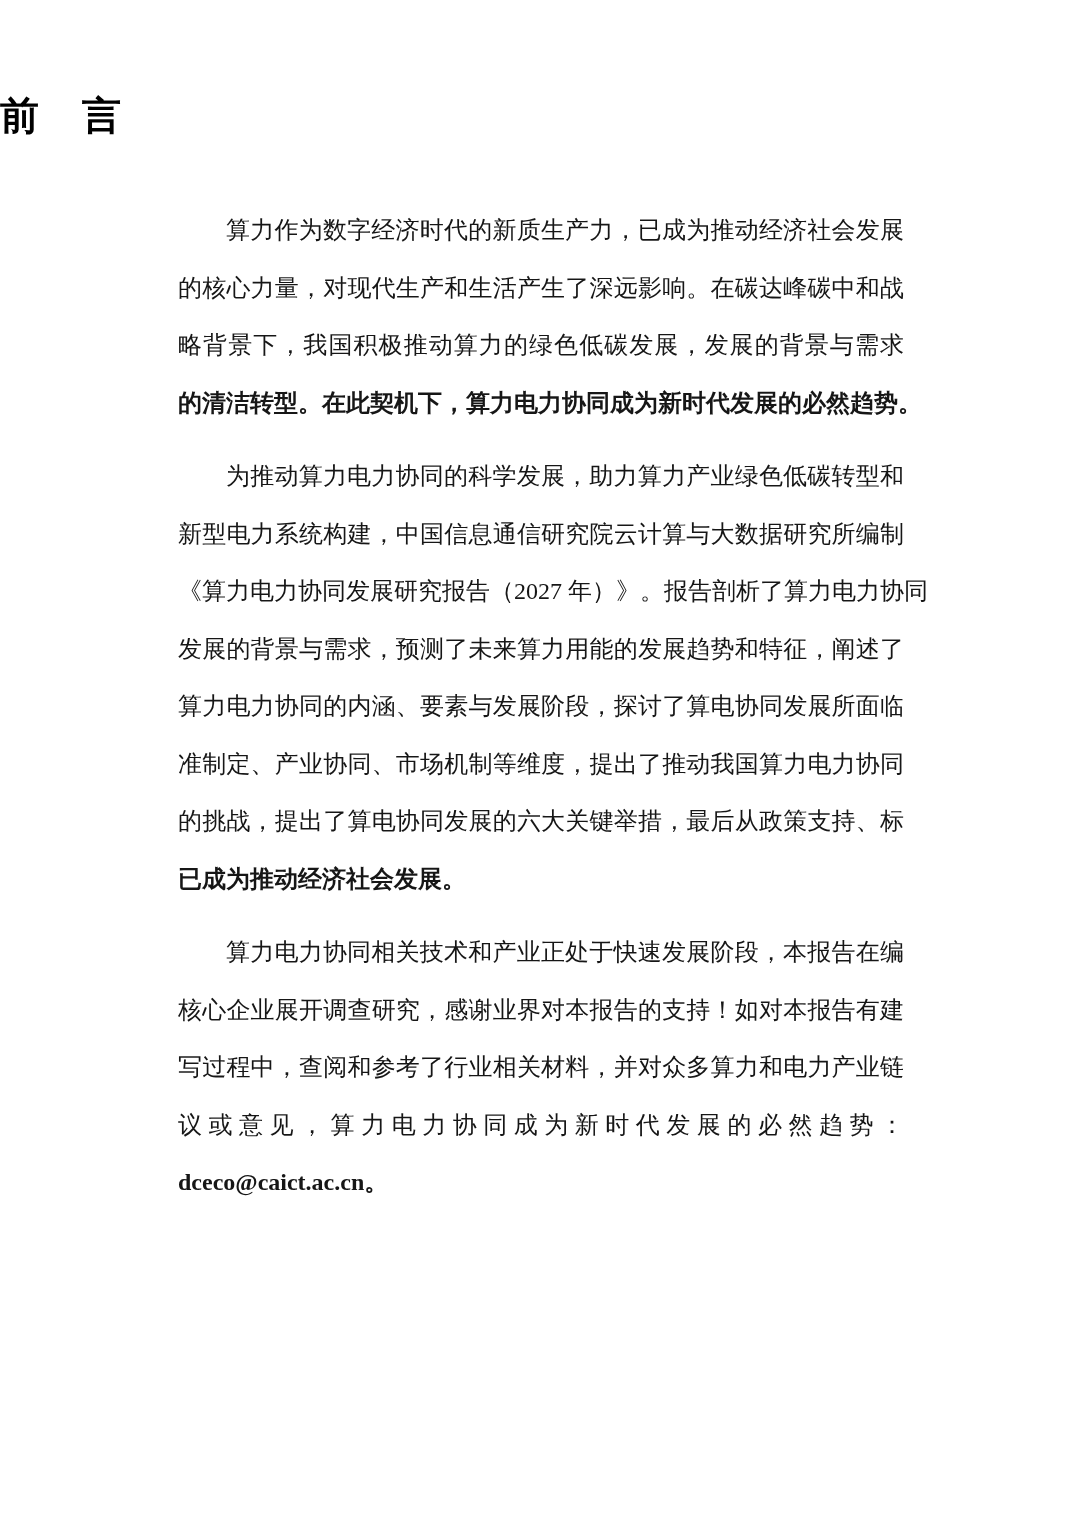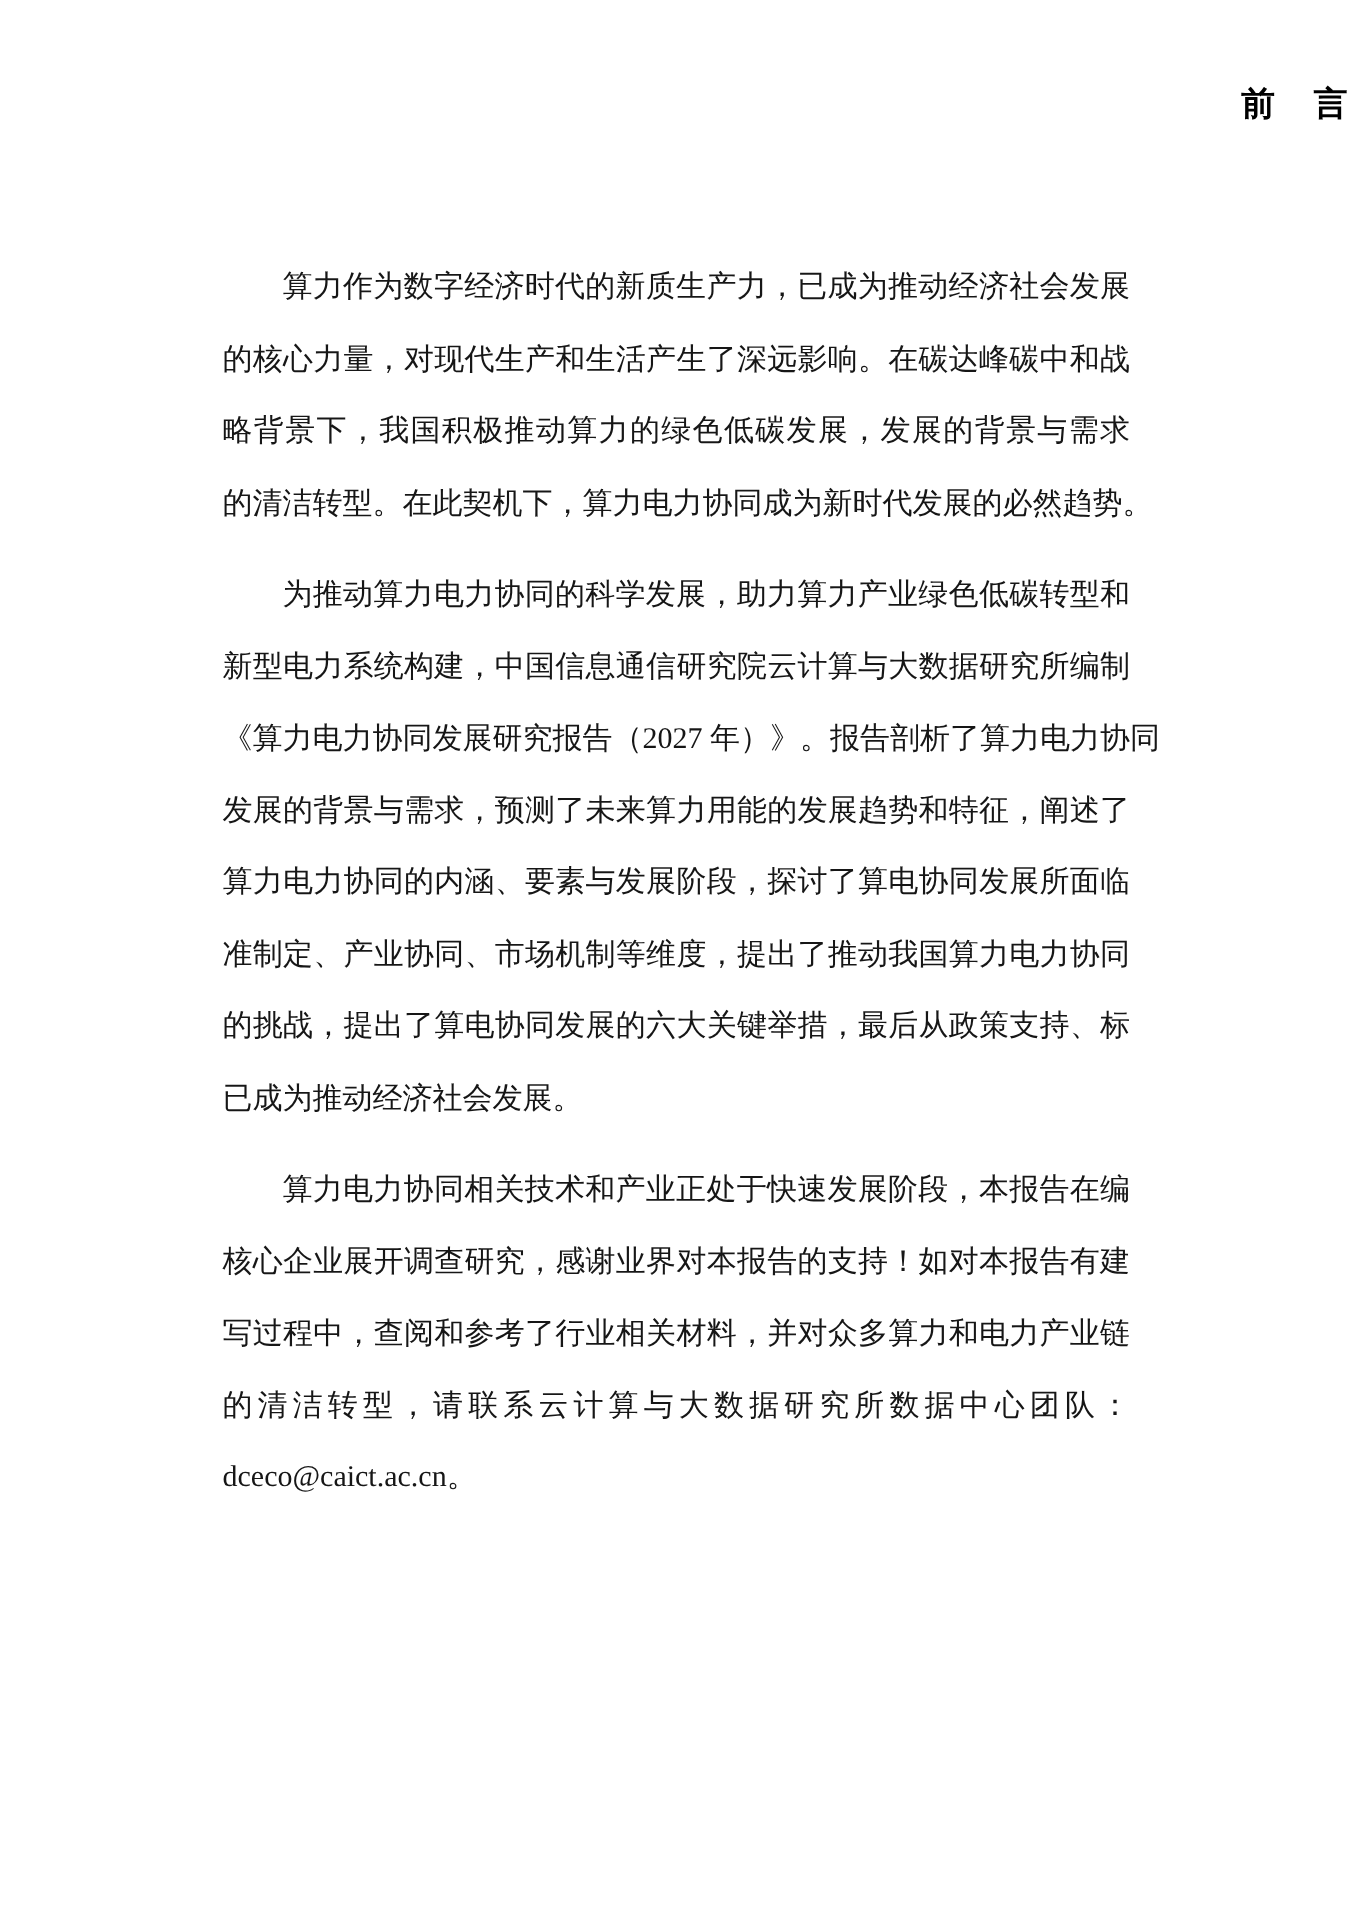--- a/index.html
+++ b/index.html
@@ -12,46 +12,46 @@
     color: #111111;
     overflow: hidden;
   }
   .page {
     position: absolute;
     left: 0; top: 0;
     width: 1080px; height: 1527px;
     background: #ffffff;
   }
   .title {
-    margin-top: 63px;
-    text-align: right;
+    margin-top: 96px;
+    text-align: left;
     font-family: "Liberation Sans", "DejaVu Sans", sans-serif;
     font-weight: 700;
-    font-size: 27px;
+    font-size: 39px;
     line-height: 40px;
     color: #000000;
     letter-spacing: 2px;
   }
   .body-text {
     position: absolute;
     left: 162px;
     top: 186px;
     width: 758px;
   }
   .line {
     font-size: 24px;
     line-height: 57.5px;
     height: 57.5px;
     white-space: nowrap;
     text-align: justify;
     text-align-last: justify;
     color: #161616;
   }
   .line.indent { text-indent: 48px; }
-  .line.last { text-align-last: left; }
+  .line.last { text-align-last: left; font-weight: bold; }
   .para { margin: 16px; }
 </style>
 </head>
 <body>
 
 <div class="page">
   <h1 class="title">前　言</h1>
 
   <div class="body-text">
 
@@ -70,18 +70,18 @@
       <div class="line">算力电力协同的内涵、要素与发展阶段，探讨了算电协同发展所面临</div>
       <div class="line">准制定、产业协同、市场机制等维度，提出了推动我国算力电力协同</div>
       <div class="line">的挑战，提出了算电协同发展的六大关键举措，最后从政策支持、标</div>
       <div class="line last">已成为推动经济社会发展。</div>
     </div>
 
     <div class="para">
       <div class="line indent">算力电力协同相关技术和产业正处于快速发展阶段，本报告在编</div>
       <div class="line">核心企业展开调查研究，感谢业界对本报告的支持！如对本报告有建</div>
       <div class="line">写过程中，查阅和参考了行业相关材料，并对众多算力和电力产业链</div>
-      <div class="line">的清洁转型，请联系云计算与大数据研究所数据中心团队：</div>
+      <div class="line">议或意见，算力电力协同成为新时代发展的必然趋势：</div>
       <div class="line last">dceco@caict.ac.cn。</div>
     </div>
 
   </div>
 </div>
 
 </body></html>

